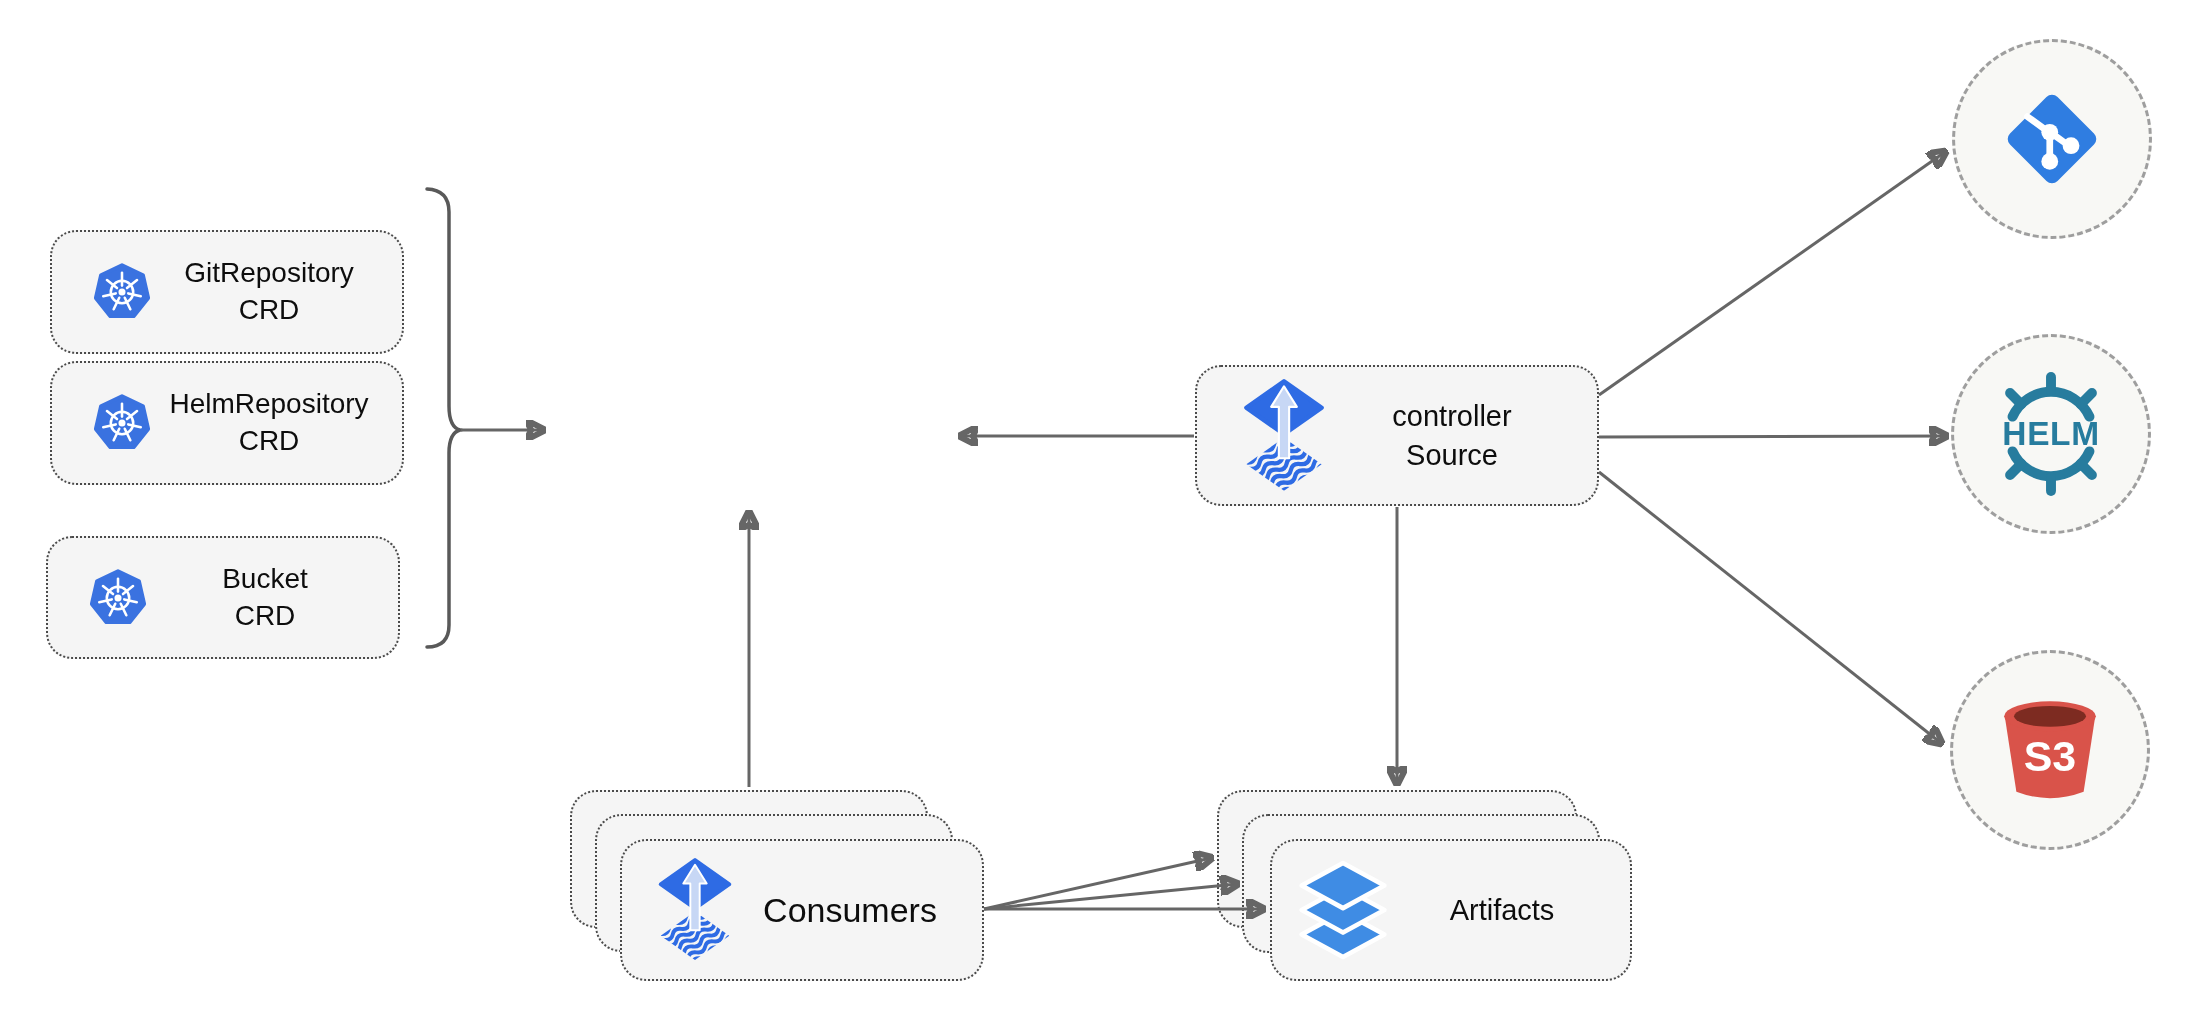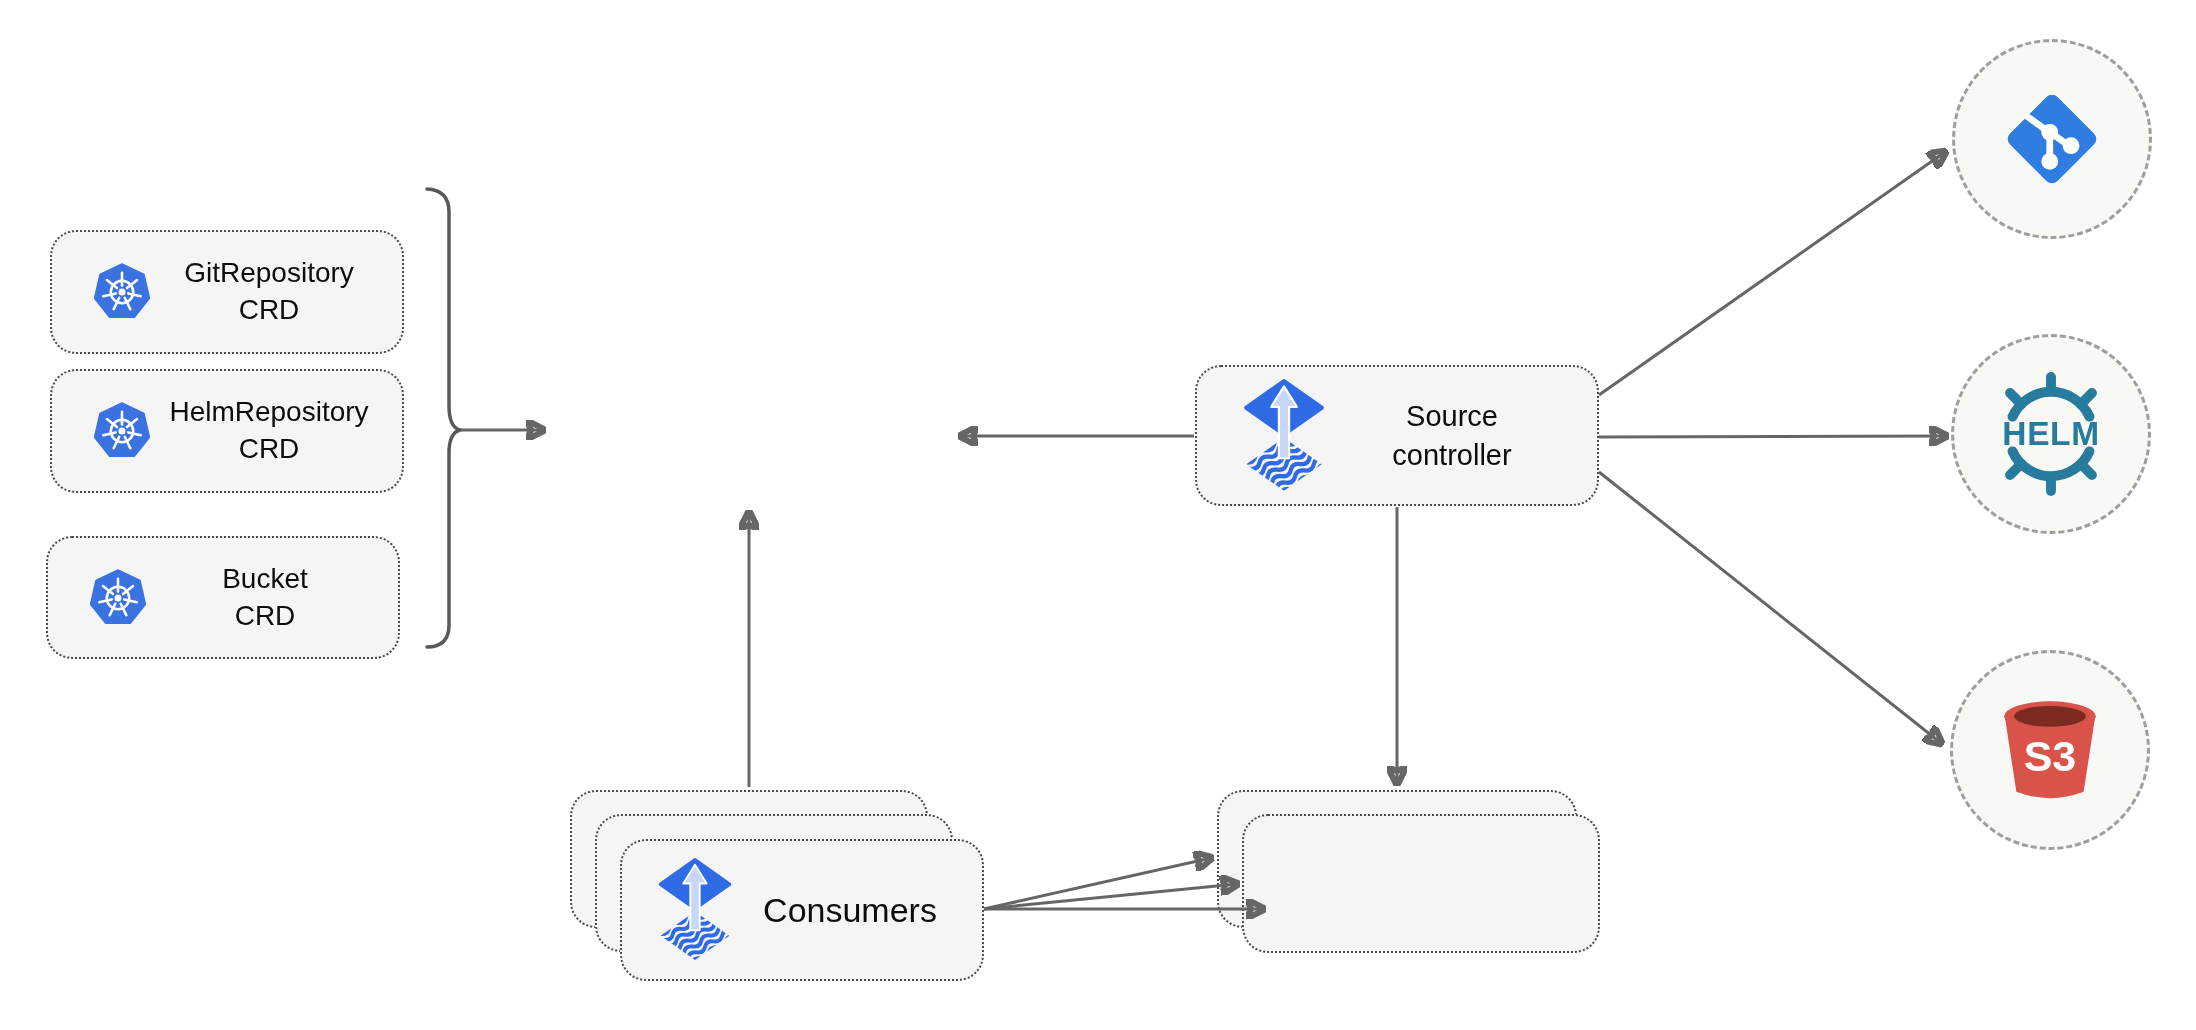--- a/index.html
+++ b/index.html
@@ -170,21 +170,21 @@
   <div class="box" style="left:50px;top:230px;width:354px;height:124px;padding:0 18px 0 38px">
     <svg class="icon" width="64" height="64">
         <use href="#sym-k8s"></use>
       </svg>
     <div class="label">
       <div>GitRepository</div>
       <div>CRD</div>
     </div>
   </div>
 
-  <div class="box" style="left:50px;top:369px;width:354px;height:124px;padding:0 18px 0 38px">
+  <div class="box" style="left:50px;top:361px;width:354px;height:124px;padding:0 18px 0 38px">
     <svg class="icon" width="64" height="64">
         <use href="#sym-k8s"></use>
       </svg>
     <div class="label">
       <div>HelmRepository</div>
       <div>CRD</div>
     </div>
   </div>
 
   <div class="box" style="left:46px;top:536px;width:354px;height:123px;padding:0 18px 0 38px">
@@ -196,36 +196,42 @@
       <div>CRD</div>
     </div>
   </div>
 
 
   <div class="box" style="left:1195px;top:365px;width:404px;height:141px;padding:0 20px 0 44px">
     <svg class="icon" width="86" height="120">
         <use href="#sym-flux"></use>
       </svg>
     <div class="label" style="font-size:29px">
+      <div>controller</div>
       <div>Source</div>
-      <div>controller</div>
     </div>
   </div>
 
   <div class="box stack-back" style="left:570px;top:790px;width:358px;height:138px"></div>
   <div class="box stack-mid" style="left:595px;top:814px;width:358px;height:138px"></div>
   <div class="box stack-front" style="left:620px;top:839px;width:364px;height:142px;padding:0 16px 0 34px">
     <svg class="icon" width="78" height="110">
         <use href="#sym-flux"></use>
       </svg>
     <div class="label" style="font-size:34px">Consumers</div>
   </div>
 
   <div class="box stack-back" style="left:1217px;top:790px;width:360px;height:138px"></div>
   <div class="box stack-mid" style="left:1242px;top:814px;width:358px;height:139px"></div>
+  <div class="box stack-front" style="left:1270px;top:839px;width:362px;height:142px;padding:0 16px 0 24px">
+    <svg class="icon" width="94" height="106">
+        <use href="#sym-layers"></use>
+      </svg>
+    <div class="label" style="font-size:29px">Artifacts</div>
+  </div>
 
   <div class="circle" style="left:1952px;top:39px;width:200px;height:200px">
     <svg width="112" height="112">
         <use href="#sym-git"></use>
       </svg>
   </div>
 
   <div class="circle" style="left:1951px;top:334px;width:200px;height:200px">
     <svg width="124" height="124">
         <use href="#sym-helm"></use>

